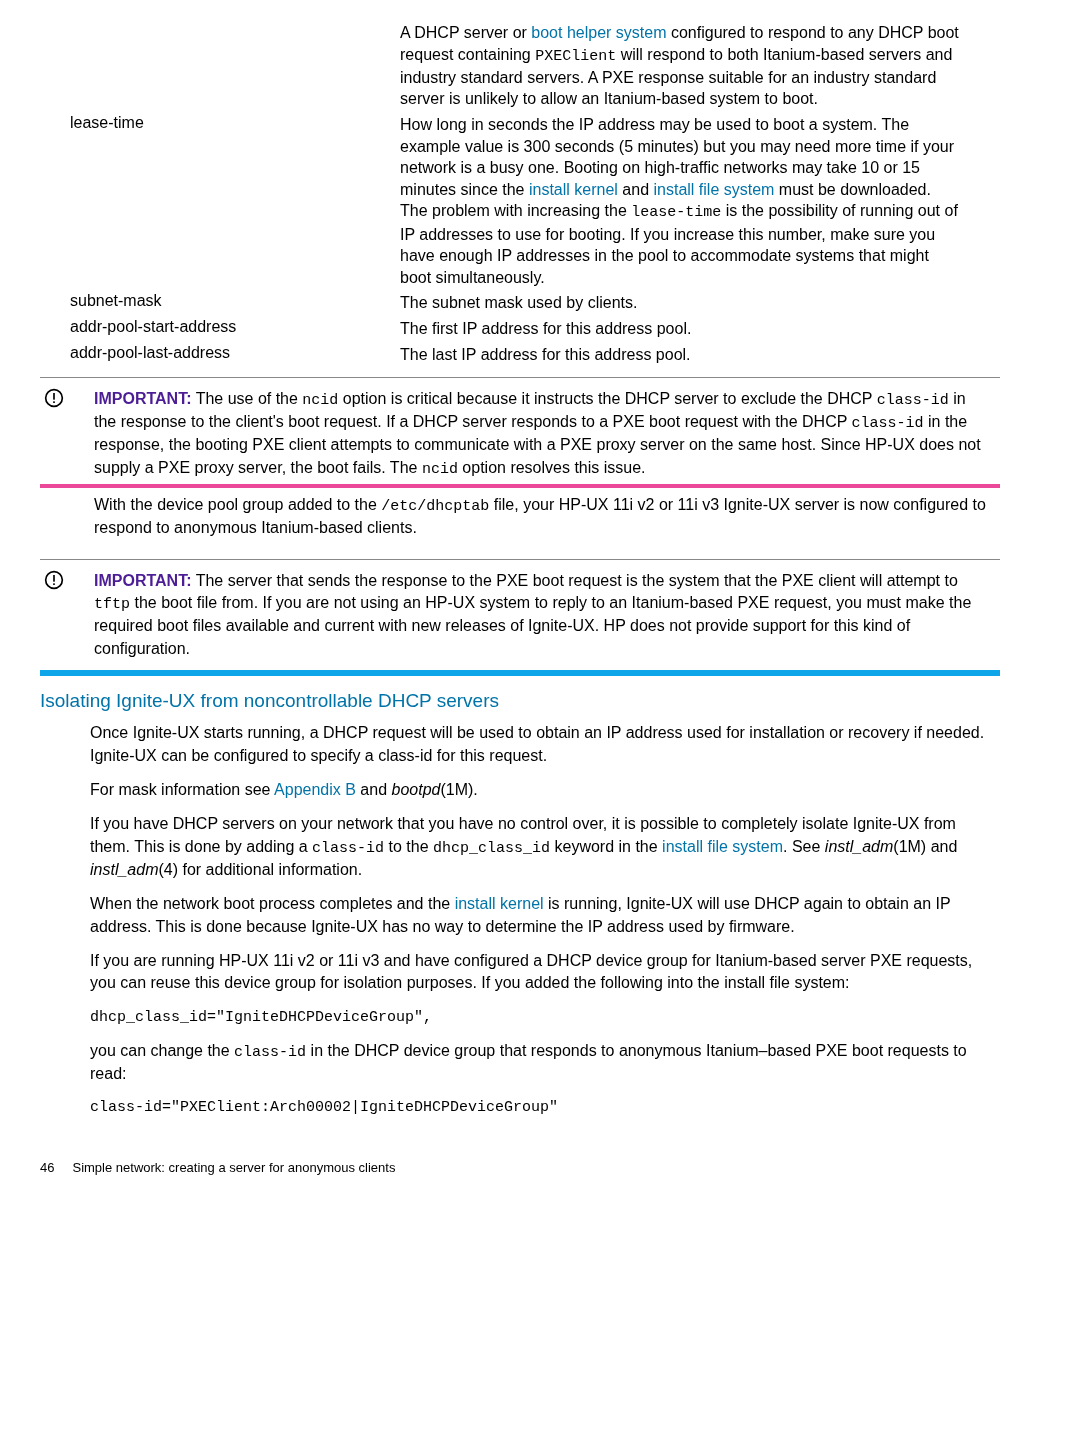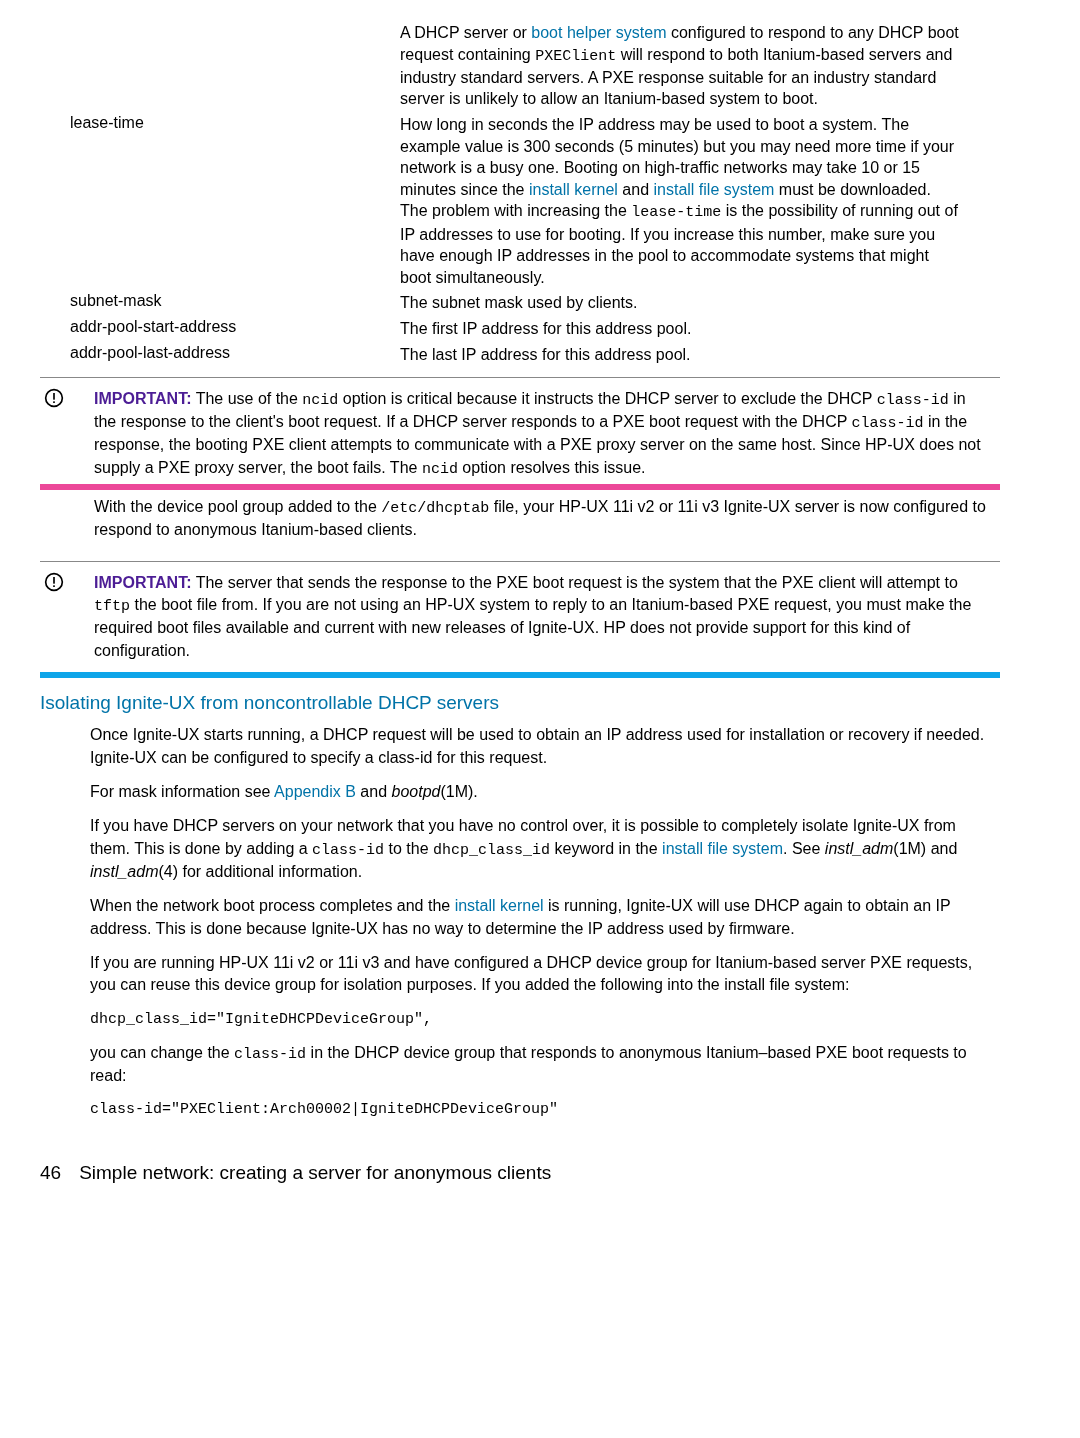--- a/index.html
+++ b/index.html
@@ -92,21 +92,21 @@
     line-height: 1.4;
   }
   .body-block p {
     margin: 0 0 12px 0;
   }
   .italic {
     font-style: italic;
   }
   .footer {
     padding: 30px 0 0 0;
-    font-size: 19px;
+    font-size: 13px;
     font-weight: 300;
   }
   .footer-pn {
     display: inline-block;
     margin-right: 18px;
   }
 </style>
 </head>
 <body>
 
@@ -145,21 +145,21 @@
           <circle cx="12" cy="12" r="10" fill="none" stroke="#000" stroke-width="2"></circle>
           <rect x="11" y="6" width="2" height="8" fill="#000"></rect>
           <rect x="11" y="16" width="2" height="2" fill="#000"></rect>
         </svg>
     </div>
     <div class="callout-body">
       <span class="imp-label">IMPORTANT:</span><span>   The use of the </span><span class="mono">ncid</span><span> option is critical because it instructs the DHCP server to exclude the DHCP </span><span class="mono">class-id</span><span> in the response to the client's boot request. If a DHCP server responds to a PXE boot request with the DHCP </span><span class="mono">class-id</span><span> in the response, the booting PXE client attempts to communicate with a PXE proxy server on the same host. Since HP-UX does not supply a PXE proxy server, the boot fails. The </span><span class="mono">ncid</span><span> option resolves this issue.</span>
     </div>
   </div>
 
-  <div class="callout callout-notop callout-nobottom" style="border-top:6px solid #ec4899;">
+  <div class="callout callout-notop callout-nobottom" style="border-top:4px solid #ec4899;">
     <div class="callout-icon"></div>
     <div class="callout-body">
       <span>With the device pool group added to the </span><span class="mono">/etc/dhcptab</span><span> file, your HP-UX 11i v2 or 11i v3 Ignite-UX server is now configured to respond to anonymous Itanium-based clients.</span>
     </div>
   </div>
 
   <div class="callout">
     <div class="callout-icon">
       <svg viewBox="0 0 24 24">
           <circle cx="12" cy="12" r="10" fill="none" stroke="#000" stroke-width="2"></circle>

